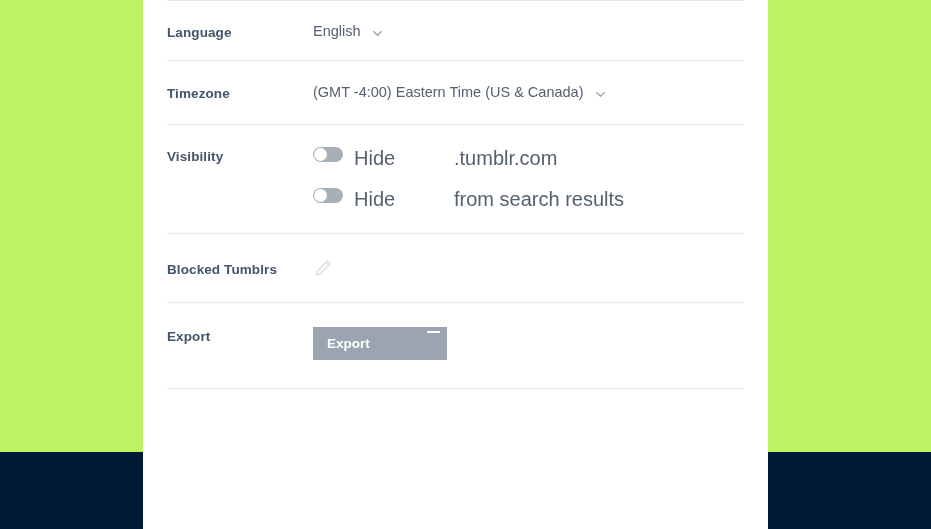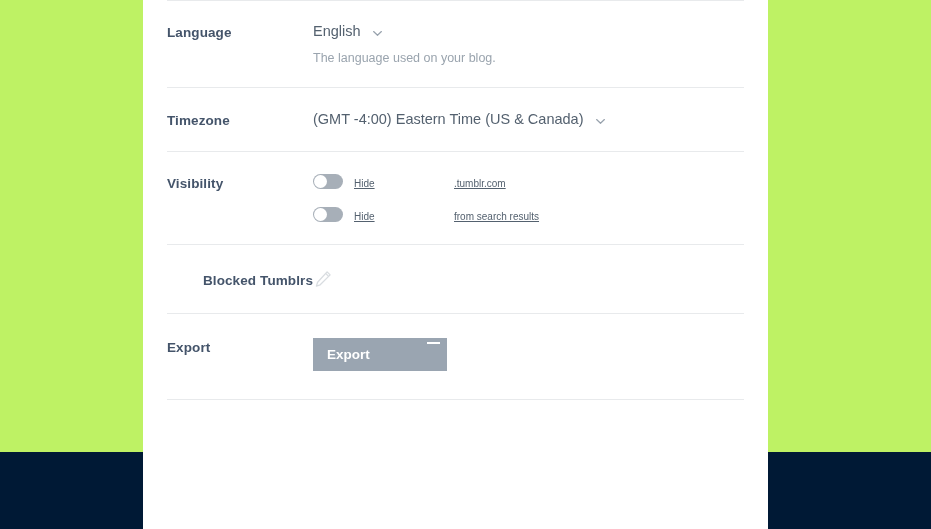--- a/index.html
+++ b/index.html
@@ -95,24 +95,23 @@
     line-height: 1.45;
   }
 
   
   .row-timezone { padding: 23px 0 23px 0; }
 
   
   .row-visibility { padding: 22px 0 22px 0; }
   .toggle-line {
     display: flex;
-    align-items: flex-end;
-    font-size: 10px;
+    align-items: flex-start;
+    font-size: 20px;
     color: #54616f;
-    text-decoration: underline;
   }
   .toggle {
     width: 30px;
     height: 15px;
     border-radius: 8px;
     background: #a7afb8;
     position: relative;
     flex: 0 0 30px;
     margin-right: 11px;
   }
@@ -139,21 +138,20 @@
   .learn {
     color: #a3abb4;
     text-decoration: underline;
     cursor: pointer;
   }
 
   
   .row-blocked {
     padding: 24px 0 24px 0;
     align-items: center;
-    text-align: right;
   }
   .blocked-value {
     font-size: 14px;
     color: #6a7582;
     flex: 1 1 auto;
   }
   .pencil {
     flex: 0 0 auto;
     width: 20px;
     height: 20px;
@@ -208,21 +206,20 @@
         <div class="row-label">Language</div>
         <div class="row-body">
           <div class="value-line">
             <span class="value-text">English</span>
             <span class="chevron">
               <svg viewBox="0 0 16 16" width="13" height="13" aria-hidden="true">
                 <path d="M3.2 5.6 L8 10.2 L12.8 5.6" fill="none" stroke="#98a2ad" stroke-width="1.5" stroke-linecap="round" stroke-linejoin="round"></path>
               </svg>
             </span>
           </div>
-          <div class="hint">The language used on your blog.</div>
         </div>
       </div>
 
       <div class="divider"></div>
 
       <div class="row row-timezone">
         <div class="row-label">Timezone</div>
         <div class="row-body">
           <div class="value-line">
             <span class="value-text">(GMT -4:00) Eastern Time (US &amp; Canada)</span>

